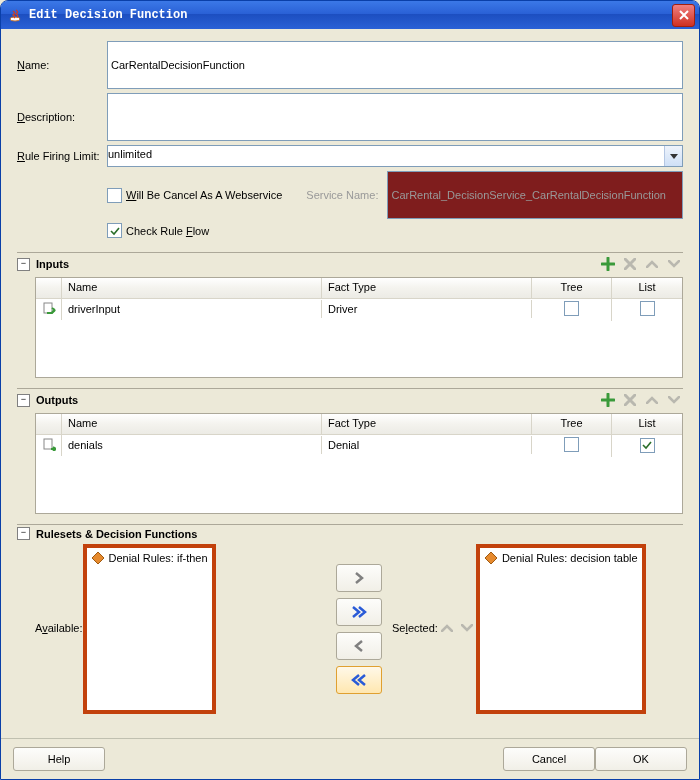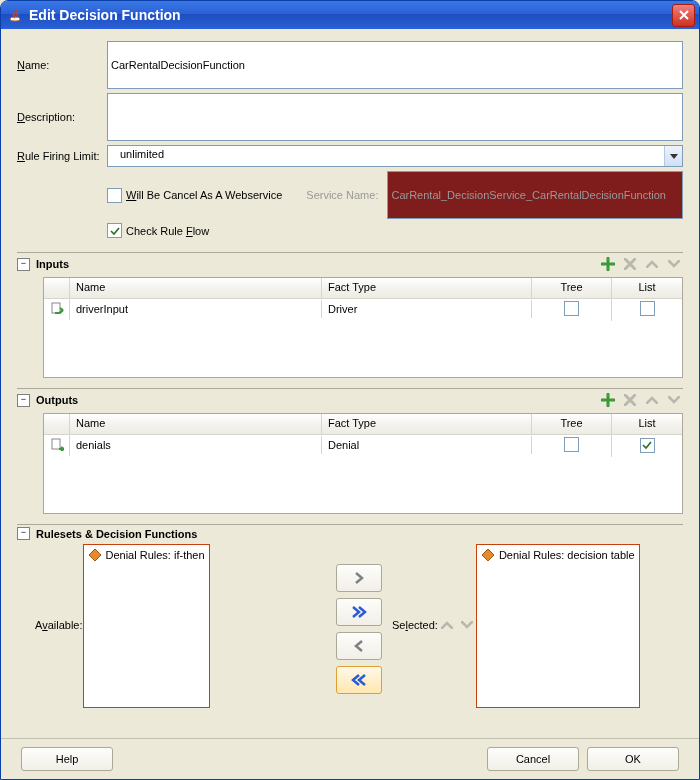--- a/index.html
+++ b/index.html
@@ -29,21 +29,21 @@
     align-items: center;
     padding: 0 4px 0 6px;
     color: #fff;
     font-weight: bold;
   }
   .title-icon {
     width: 16px; height: 16px;
     margin-right: 6px;
     display: inline-block;
   }
-  .title-text { flex: 1; font-size: 14px; }
+  .title-text { flex: 1; font-size: 12px; font-family: Liberation Mono, monospace; }
   .close-btn {
     width: 21px; height: 21px;
     background: linear-gradient(to bottom, #f08080, #d03020);
     border: 1px solid #a02010;
     border-radius: 3px;
     display: flex; align-items: center; justify-content: center;
     color: #fff; font-weight: bold;
     cursor: pointer;
   }
   .content {
@@ -78,21 +78,21 @@
   }
   .select-wrap {
     flex: 1;
     display: flex;
     border: 1px solid #7f9db9;
     background: #fff;
     height: 20px;
   }
   .select-wrap .select-val {
     flex: 1;
-    padding: 2px 12px;
+    padding: 2px 0;
   }
   .select-wrap .select-btn {
     width: 17px;
     background: linear-gradient(to bottom, #eef3fb, #cfe0f7);
     border-left: 1px solid #b5c7e3;
     display: flex; align-items: center; justify-content: center;
   }
   .check-row {
     display: flex;
     align-items: center;
@@ -147,21 +147,21 @@
   .tool-btn {
     width: 18px; height: 18px;
     display: flex; align-items: center; justify-content: center;
     cursor: pointer;
   }
   .tool-btn.disabled { opacity: 0.5; cursor: default; }
 
   .table-box {
     border: 1px solid #aca899;
     background: #fff;
-    margin-left: 26px;
+    margin-left: 18px;
   }
   .table-head {
     display: flex;
     height: 20px;
     background: linear-gradient(to bottom, #ffffff, #f4f3ee 50%, #ecebe5);
     border-bottom: 1px solid #d8d5c9;
   }
   .table-head .th, .table-row .td {
     border-right: 1px solid #d8d5c9;
     padding: 3px 6px;
@@ -203,21 +203,21 @@
     flex-direction: row;
   }
   .shuttle-label-row {
     display: flex;
     align-items: center;
     margin-bottom: 2px;
   }
   .shuttle-label { }
   .shuttle-tools { display: flex; gap: 2px; }
   .listbox {
-    border: 1px solid #c2410c;
+    border: 4px solid #c2410c;
     background: #fff;
     height: 158px;
     padding: 2px;
   }
   .list-item {
     display: flex;
     align-items: center;
     gap: 4px;
     padding: 1px 2px;
   }
@@ -243,24 +243,24 @@
     color: #2a5bd7;
   }
   .shuttle-btn.highlight {
     border: 1px solid #e0a030;
     background: linear-gradient(to bottom, #fff8e8, #ffe7b0);
     color: #2a5bd7;
   }
 
   .footer {
     border-top: 1px solid #c0c0b0;
-    padding: 8px 20px;
-    display: flex;
-    align-items: center;
-    gap: 8px;
+    padding: 8px 12px;
+    display: flex;
+    align-items: center;
+    gap: 0;
   }
   .footer .spacer { flex: 1; }
   .btn {
     min-width: 70px;
     height: 22px;
     border: 1px solid #aca899;
     border-radius: 3px;
     background: linear-gradient(to bottom, #fdfdfb, #f1efe7);
     display: inline-flex; align-items: center; justify-content: center;
     padding: 0 10px;

